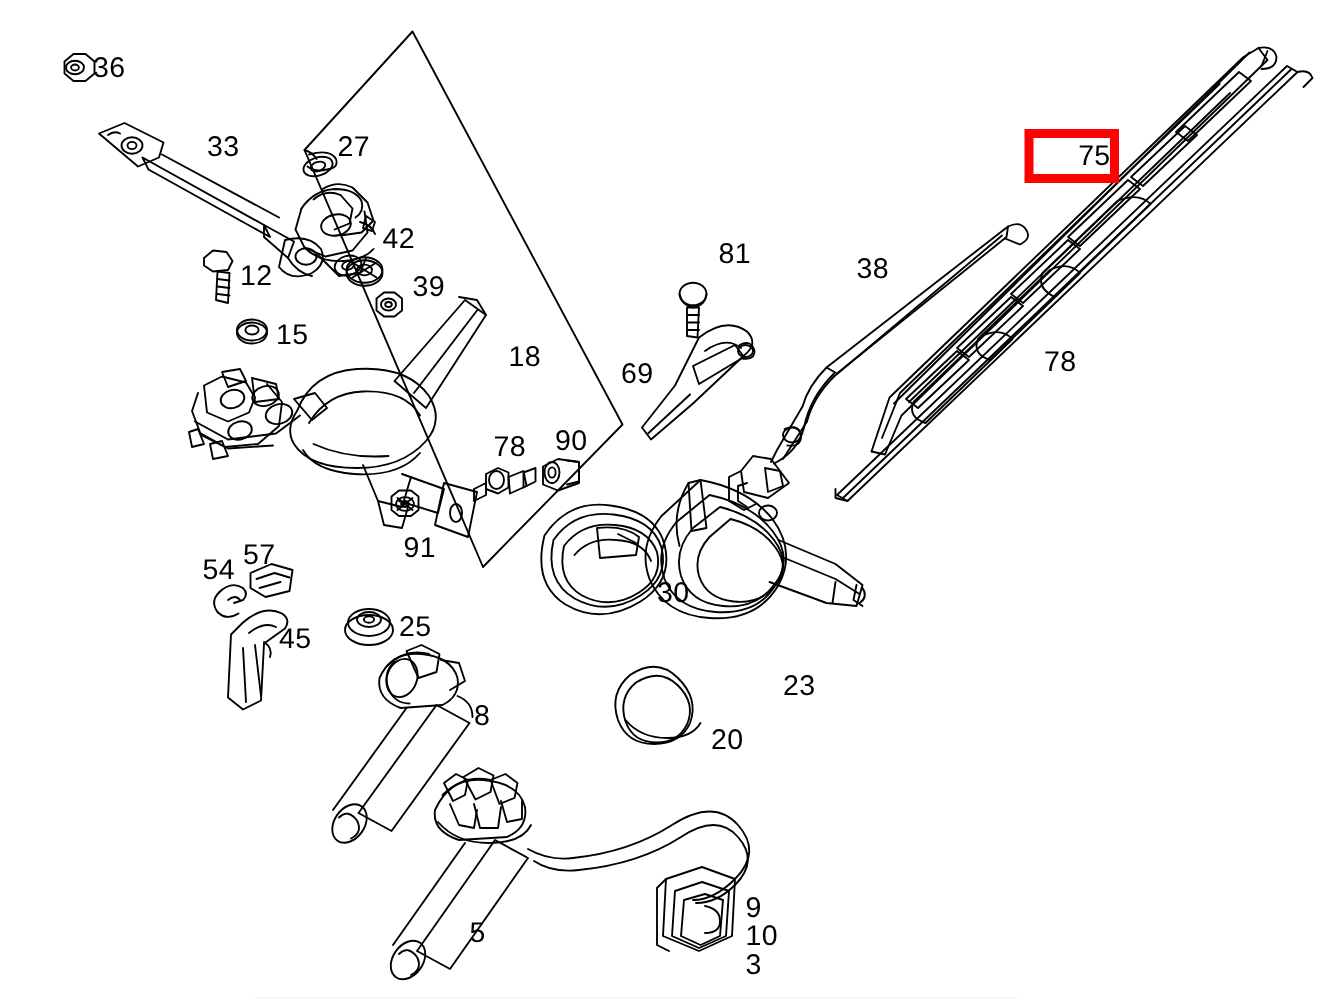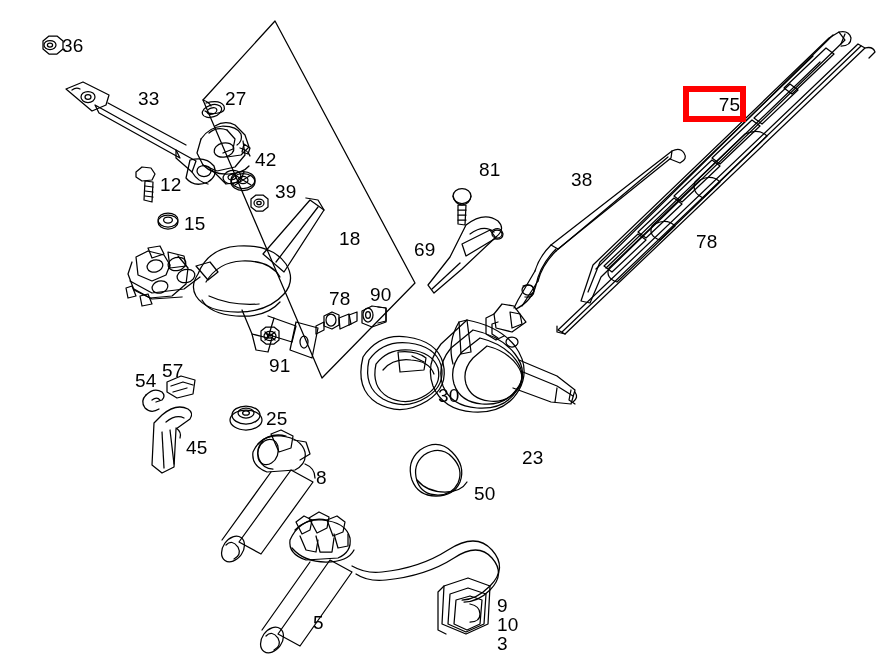--- a/index.html
+++ b/index.html
@@ -327,31 +327,31 @@
   <div class="lbl" style="left:160px;top:175px">12</div>
   <div class="lbl" style="left:255px;top:150px">42</div>
   <div class="lbl" style="left:275px;top:182px">39</div>
   <div class="lbl" style="left:184px;top:214px">15</div>
   <div class="lbl" style="left:339px;top:229px">18</div>
   <div class="lbl" style="left:329px;top:289px">78</div>
   <div class="lbl" style="left:370px;top:285px">90</div>
   <div class="lbl" style="left:269px;top:356px">91</div>
   <div class="lbl" style="left:135px;top:371px">54</div>
   <div class="lbl" style="left:162px;top:361px">57</div>
-  <div class="lbl" style="left:186px;top:438px">45</div>
+  <div class="lbl" style="left:186px;top:417px">45</div>
   <div class="lbl" style="left:266px;top:409px">25</div>
   <div class="lbl" style="left:316px;top:468px">8</div>
   <div class="lbl" style="left:313px;top:613px">5</div>
   <div class="lbl" style="left:479px;top:160px">81</div>
   <div class="lbl" style="left:414px;top:240px">69</div>
   <div class="lbl" style="left:571px;top:170px">38</div>
   <div class="lbl" style="left:696px;top:232px">78</div>
   <div class="lbl" style="left:438px;top:386px">30</div>
   <div class="lbl" style="left:522px;top:448px">23</div>
-  <div class="lbl" style="left:474px;top:484px">50</div>
+  <div class="lbl" style="left:474px;top:484px">20</div>
   <div class="lbl" style="left:497px;top:596px">9</div>
   <div class="lbl" style="left:497px;top:615px">10</div>
   <div class="lbl" style="left:497px;top:634px">3</div>
 
   <div class="hl-box" id="highlight-box" style="left: 683px; top: 86px; width: 63px; height: 36px; border: 6px solid rgb(255, 0, 0); background: rgb(255, 255, 255);">
     <span class="hl-text" style="color: rgb(0, 0, 0);">75</span>
   </div>
 
 </div>
 

